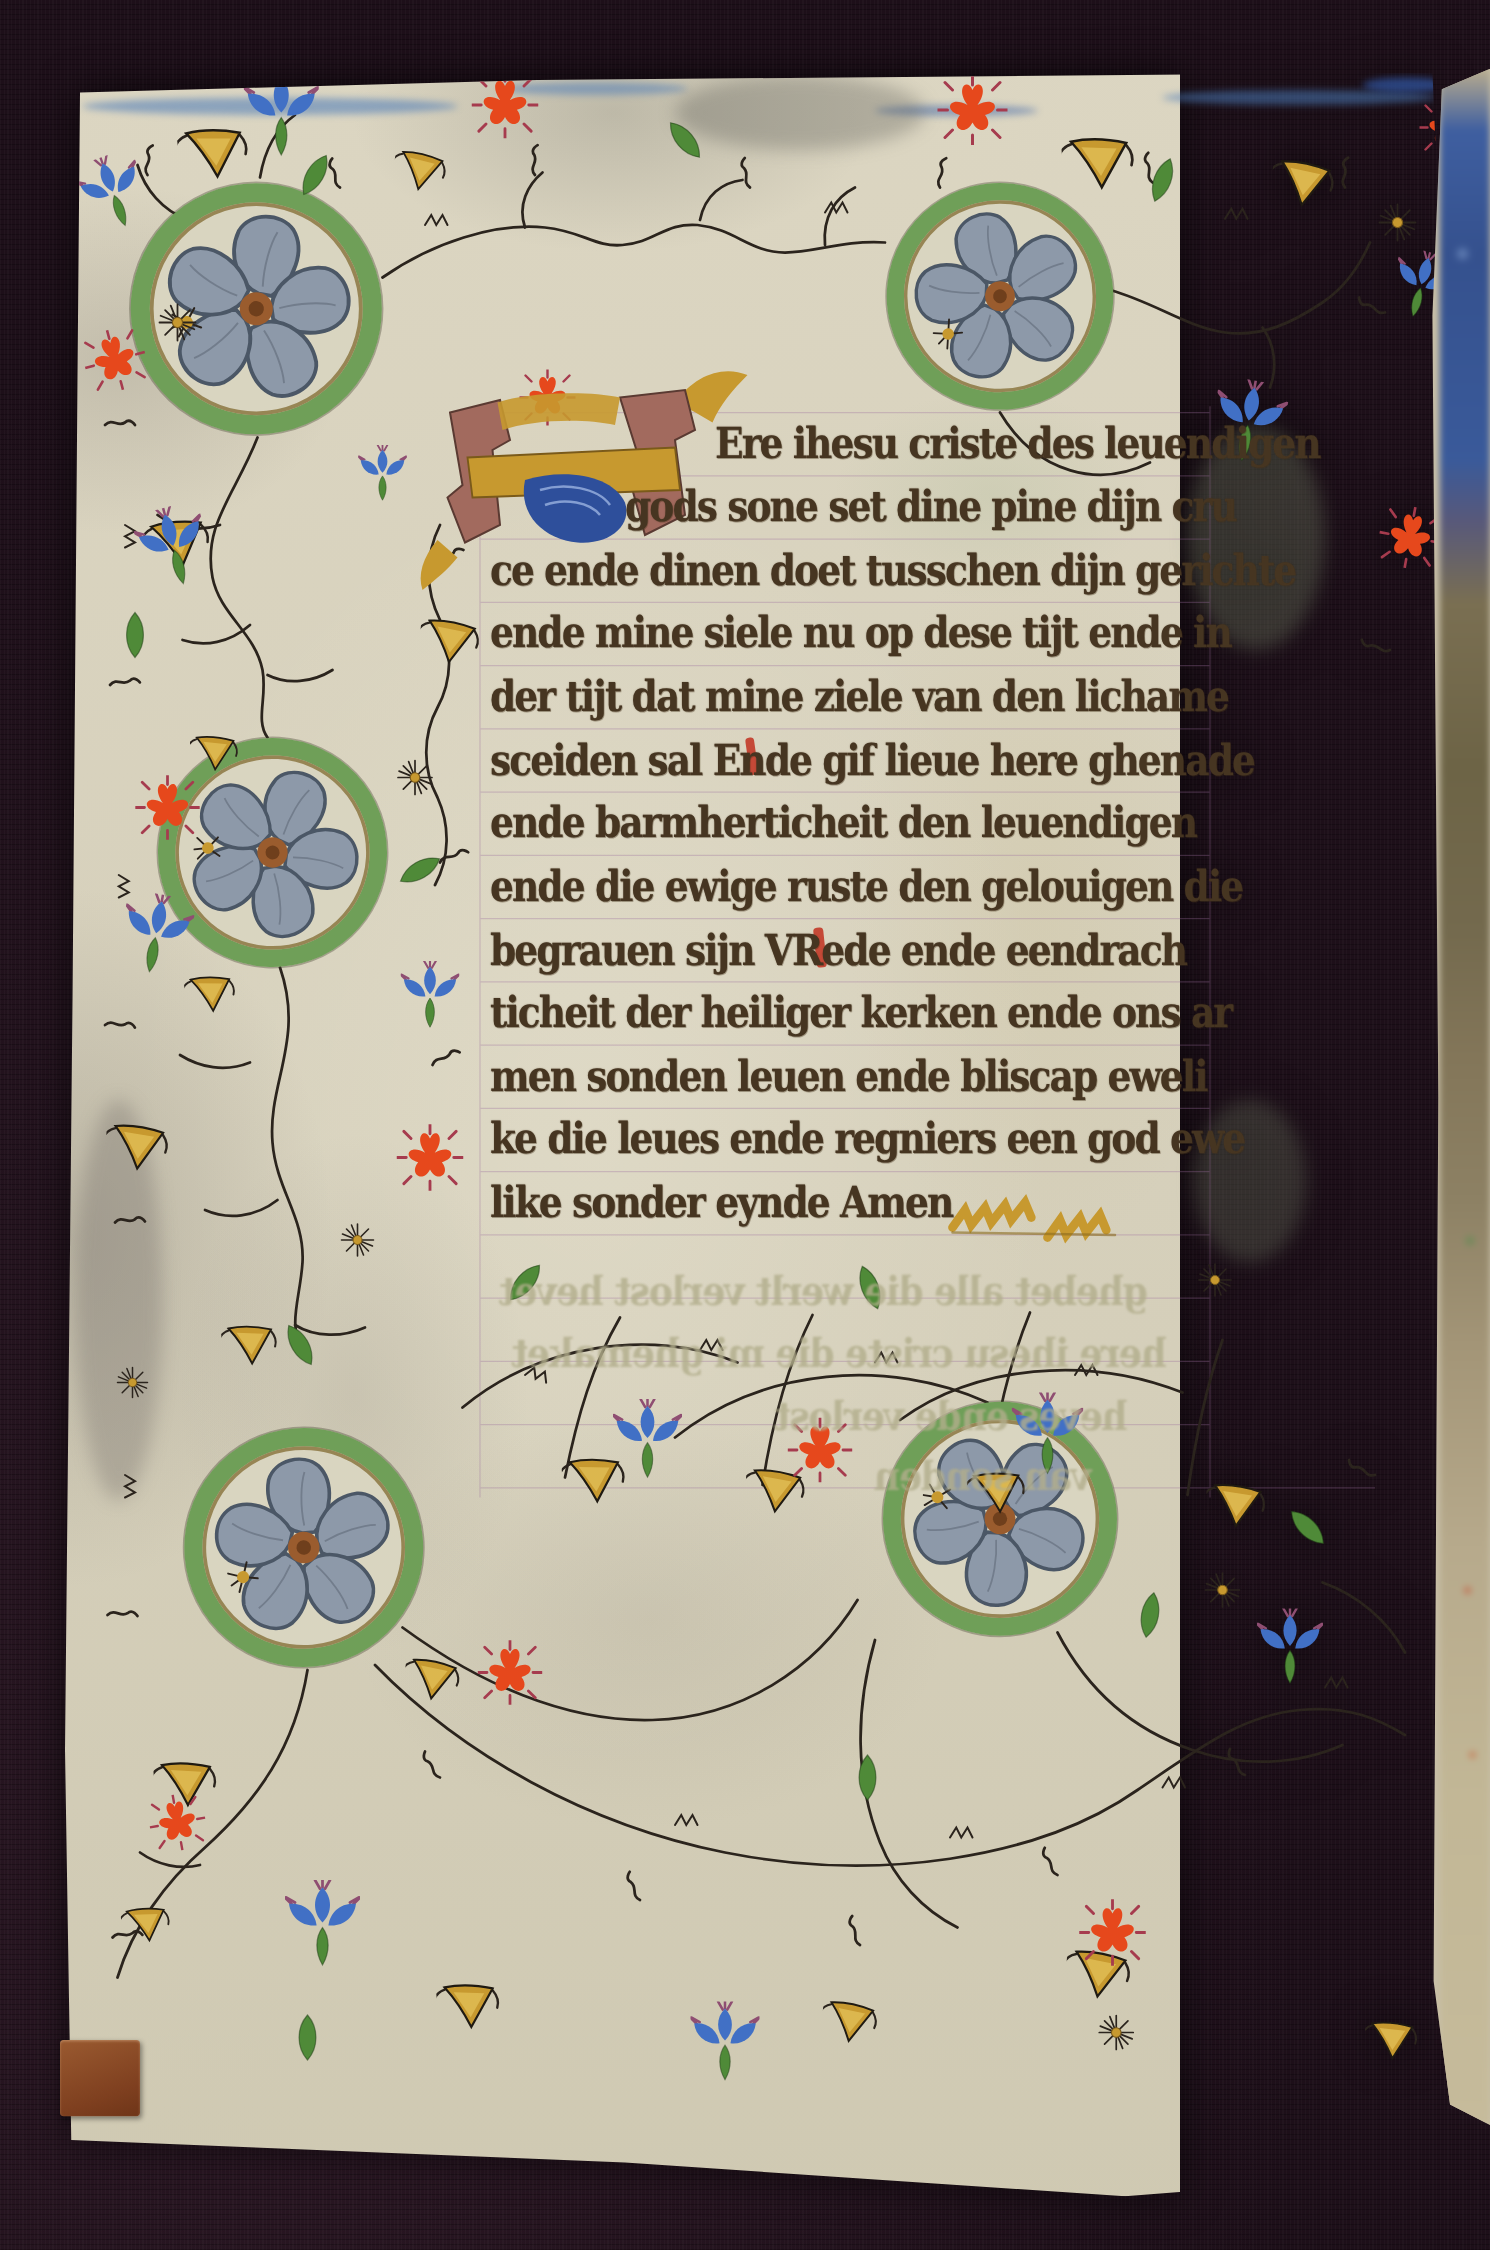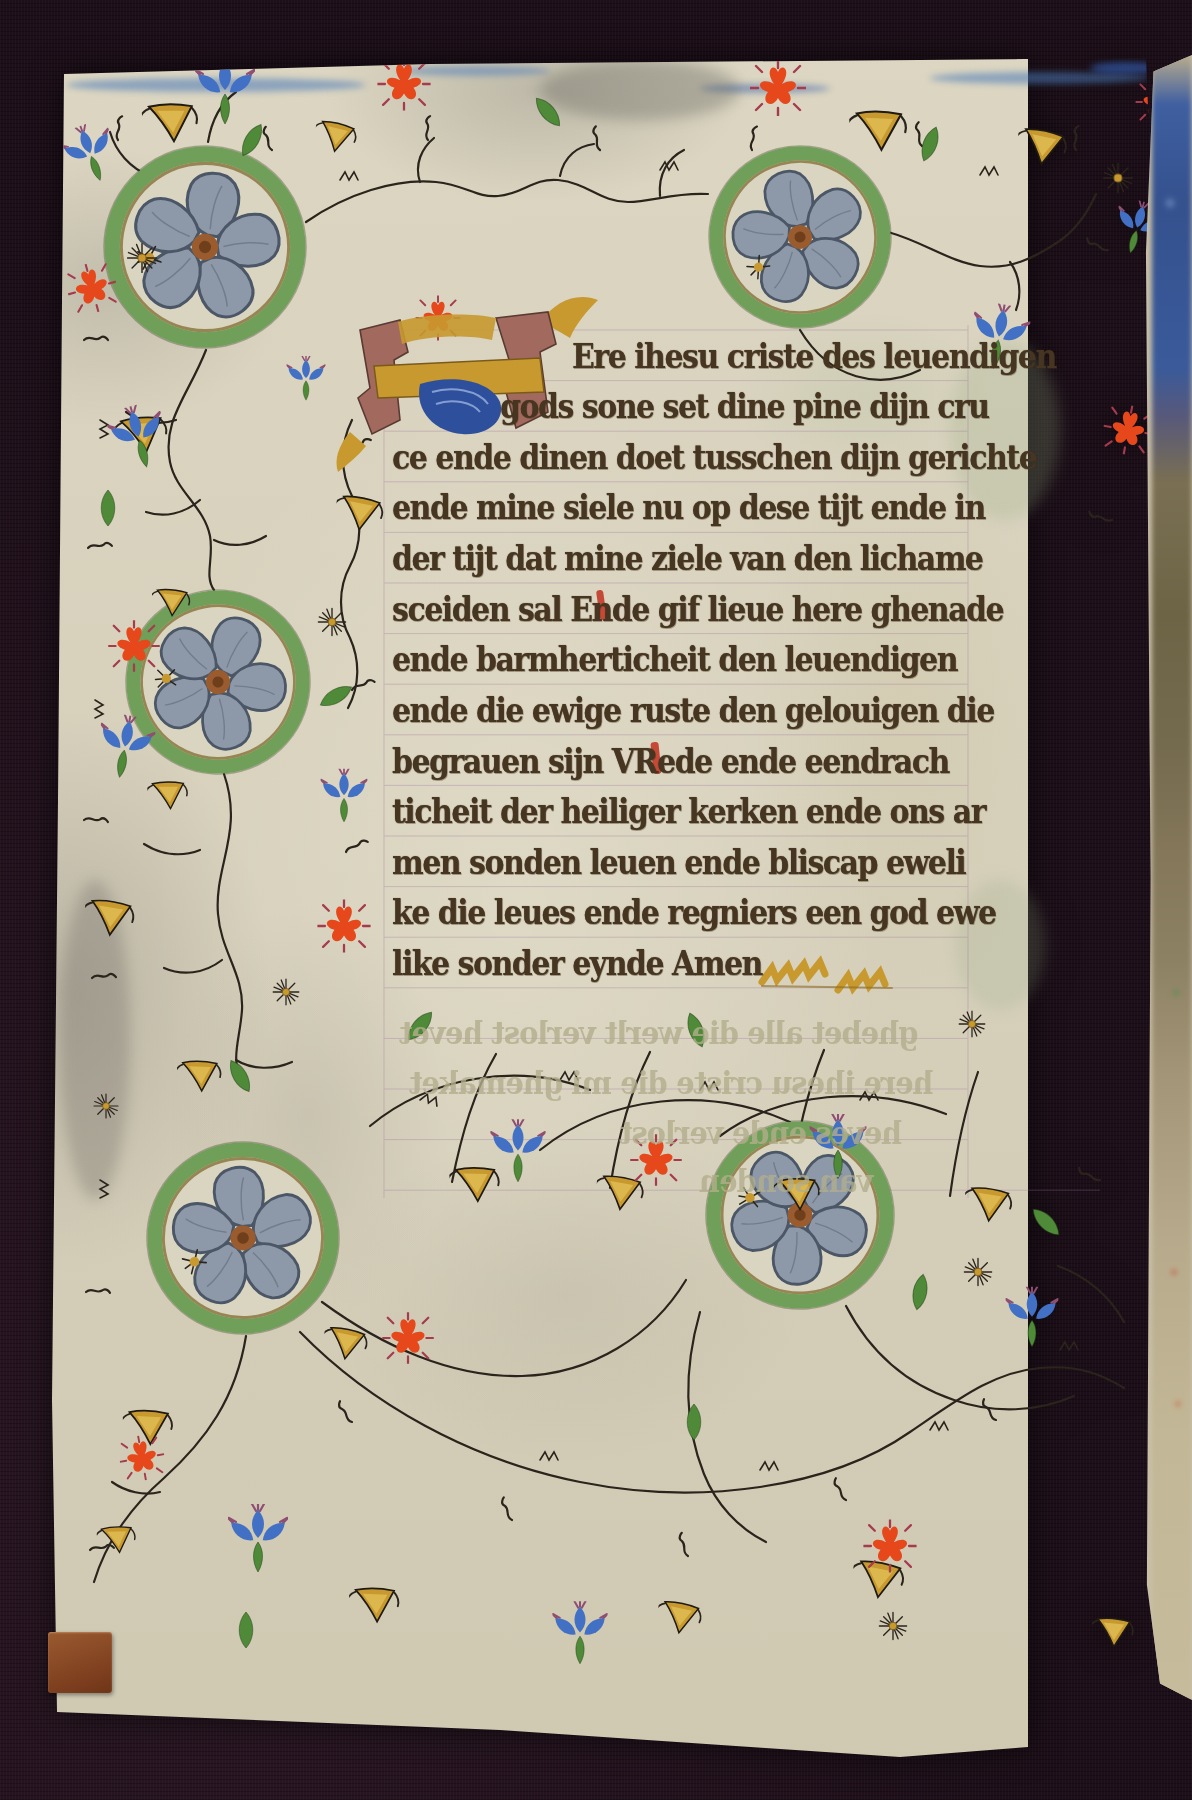--- a/index.html
+++ b/index.html
@@ -7,21 +7,21 @@
        font-family:"DejaVu Serif", serif;
        background:var(--bg,#1d0f19);}
   
   .cloth{position:absolute;inset:0;
     background:
       repeating-linear-gradient(90deg, rgba(255,255,255,.025) 0 1px, transparent 1px 3px),
       repeating-linear-gradient(0deg, rgba(0,0,0,.25) 0 1px, transparent 1px 4px),
       radial-gradient(ellipse at 20% 85%, rgba(150,90,120,.10), transparent 60%),
       var(--bg,#1d0f19);}
   .leaf-wrap{position:absolute;inset:0;filter:drop-shadow(0 0 16px rgba(0,0,0,.6));}
-  .leaf{position:absolute;left:0;top:0;width:1028px;height:1800px;
+  .leaf{position:absolute;left:0;top:0;width:944px;height:1800px;
     clip-path:polygon(64px 74px,430px 64px,1146px 58px,1160px 400px,1163px 900px,1155px 1400px,1150px 1692px,1118px 1740px,900px 1757px,500px 1730px,57px 1712px,52px 1400px,58px 800px,62px 300px);
     background:
       radial-gradient(ellipse 300px 400px at 6% 55%, rgba(110,105,98,.28), transparent 70%),
       radial-gradient(ellipse 260px 200px at 10% 16%, rgba(110,105,98,.22), transparent 70%),
       radial-gradient(ellipse 300px 160px at 52% 5%, rgba(100,100,92,.25), transparent 70%),
       radial-gradient(ellipse 200px 300px at 30% 62%, rgba(125,120,110,.16), transparent 70%),
       radial-gradient(ellipse 340px 240px at 55% 72%, rgba(130,124,110,.14), transparent 70%),
       radial-gradient(ellipse 220px 420px at 88% 40%, rgba(190,175,120,.14), transparent 70%),
       radial-gradient(ellipse 180px 120px at 84% 22%, rgba(160,180,140,.20), transparent 70%),
       radial-gradient(ellipse 500px 700px at 50% 50%, rgba(255,252,238,.20), transparent 75%),

